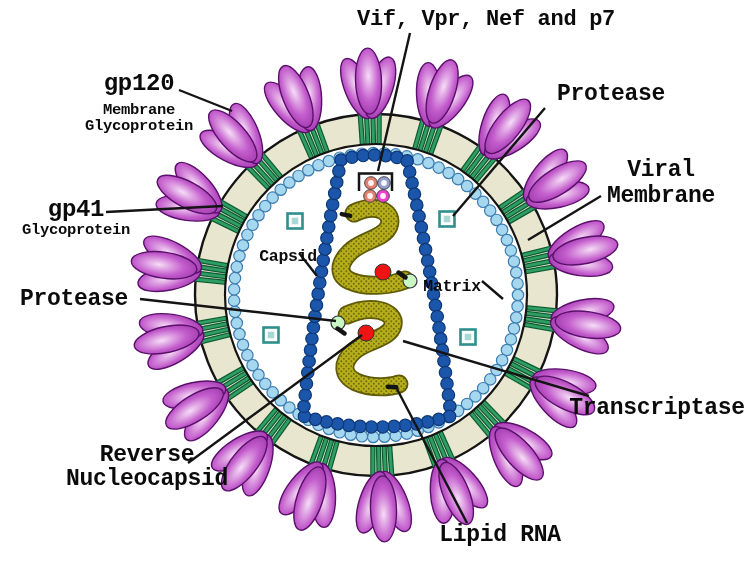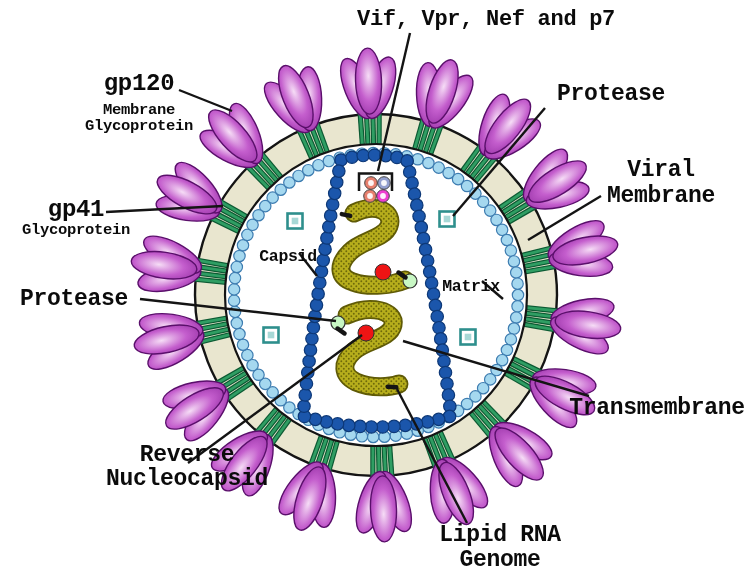--- a/index.html
+++ b/index.html
@@ -13,21 +13,21 @@
     position:absolute;font-weight:bold;color:var(--label-text,#0b0b0b);
     line-height:1.04;white-space:nowrap;letter-spacing:-0.3px;
   }
   .ctr{transform:translateX(-50%);text-align:center;}
   .big{font-size:24px;}
   .main{font-size:23px;text-align:center;}
   .vif{font-size:22px;}
   .sub{font-size:15.5px;line-height:1.02;}
   .sub-first{margin-top:6px;}
   .small{font-size:16.5px;margin-top:14px;}
-  .ml{line-height:23.5px;margin-left:40px;}
+  .ml{line-height:23.5px;}
 </style>
 </head>
 <body>
 
 <div class="stage">
 
   <svg id="virus-svg" width="750" height="586" viewBox="0 0 750 586">
     <defs>
       <radialGradient id="petal-grad" cx="0.5" cy="0.42" r="0.85">
         <stop offset="0" stop-color="#f6ddf6"></stop>
@@ -522,29 +522,28 @@
     <div>Membrane</div>
   </div>
 
   <div class="lbl ctr" style="left:76px;top:198px">
     <div class="big">gp41</div>
     <div class="sub">Glycoprotein</div>
   </div>
 
   <div class="lbl small ctr" style="left:288px;top:234px">Capsid</div>
 
-  <div class="lbl small ctr" style="left:471px;top:264px">Matrix</div>
+  <div class="lbl small ctr" style="left:452px;top:264px">Matrix</div>
 
   <div class="lbl main" style="left:20px;top:288px">Protease</div>
 
-  <div class="lbl main ctr" style="left:657px;top:397px">Transmembrane</div>
+  <div class="lbl main ctr" style="left:657px;top:397px">Transcriptase</div>
 
   <div class="lbl main ml" style="left:66px;top:444px">
     <div>Reverse</div>
     <div>Nucleocapsid</div>
   </div>
 
   <div class="lbl main ctr" style="left:500px;top:523px;line-height:24.5px">
     <div>Lipid RNA</div>
-    <div>Genome</div>
   </div>
 
 </div>
 
 </body></html>

